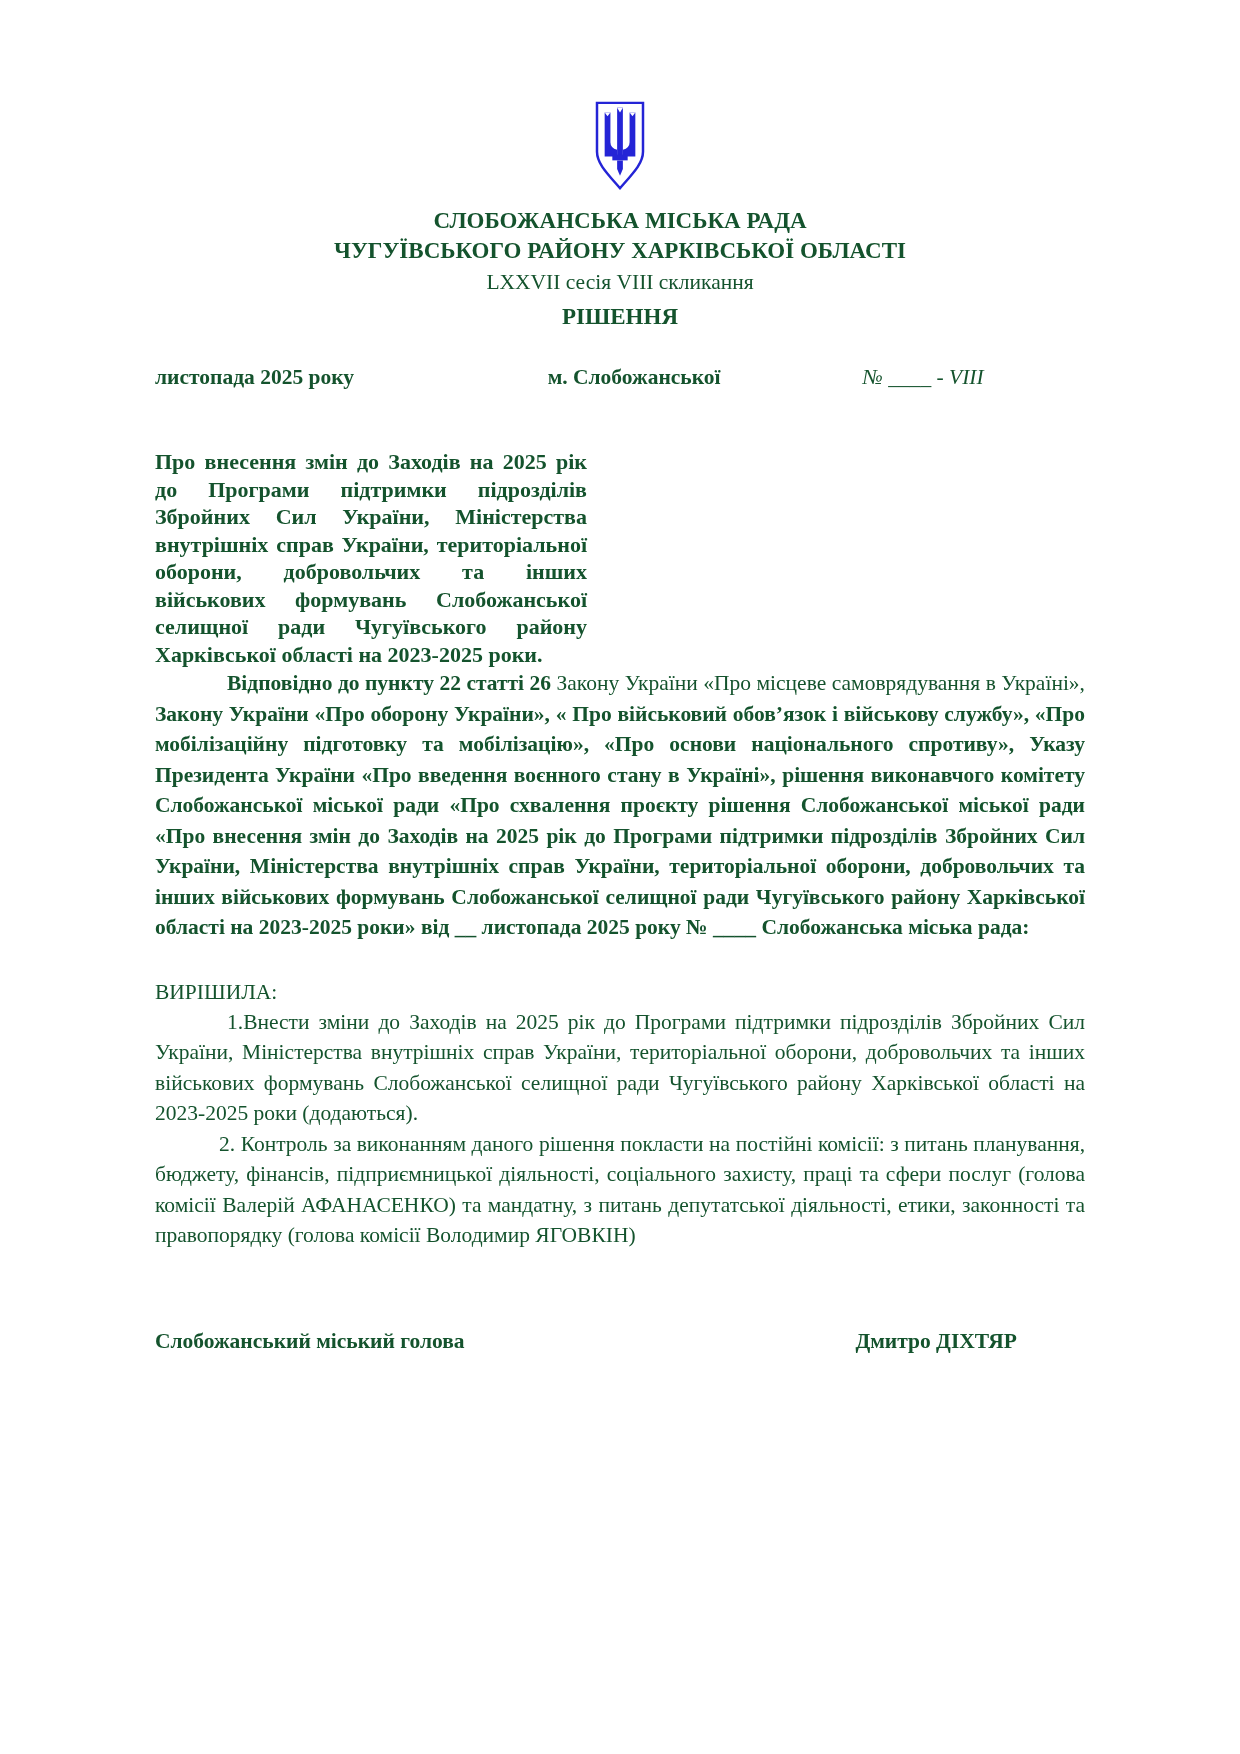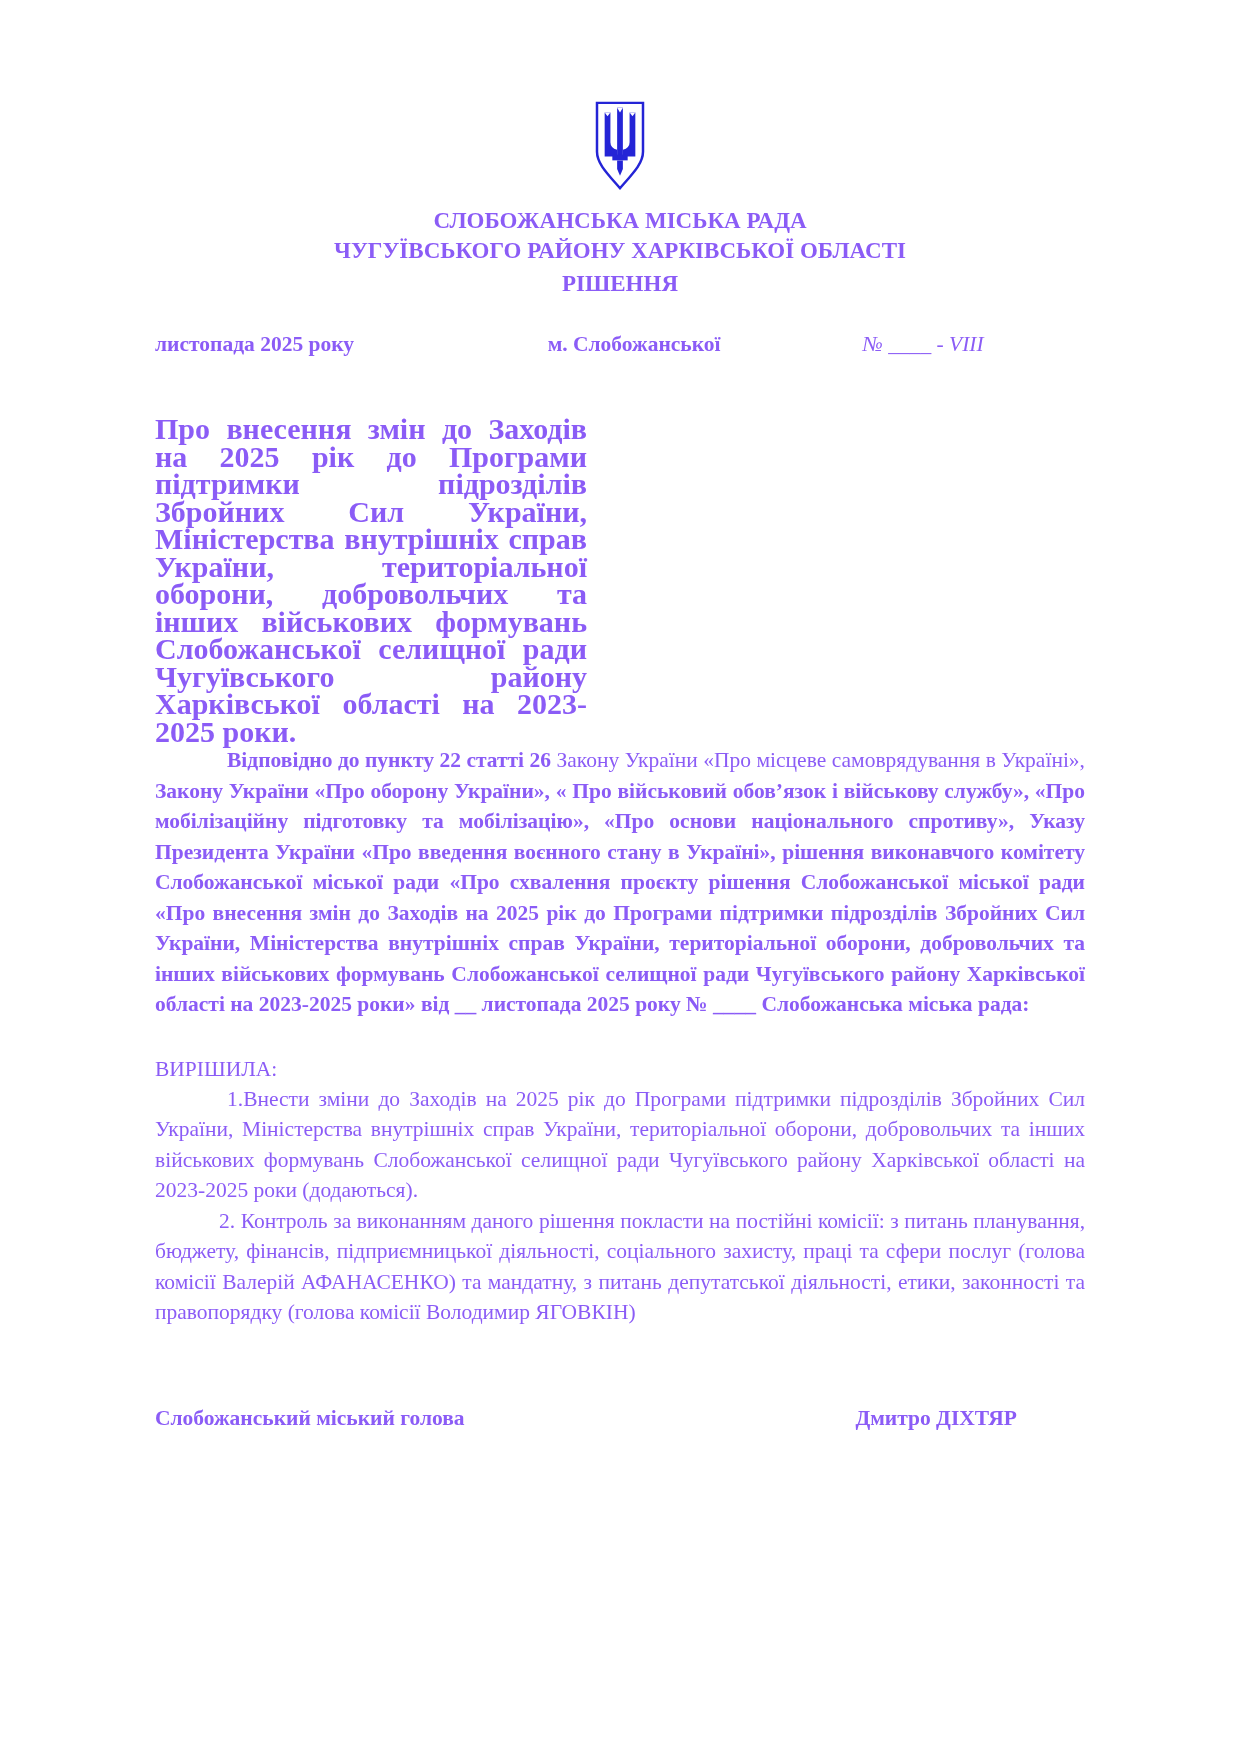--- a/index.html
+++ b/index.html
@@ -6,21 +6,21 @@
     margin: 0;
     padding: 0;
     background: #ffffff;
   }
   .page {
     position: relative;
     width: 1240px;
     height: 1754px;
     box-sizing: border-box;
     background: #ffffff;
-    color: #8b5cf6;
+    color: #14532d;
     font-family: "Liberation Serif", serif;
     padding: 100px 155px 0 155px;
     overflow: hidden;
   }
   .bold   { font-weight: bold; }
 
   .emblem-wrap {
     text-align: center;
     margin-bottom: 10px;
   }
@@ -51,21 +51,21 @@
     font-size: 21.5px;
     margin-top: 30px;
   }
   .date-row .dr-left   { text-align: left; }
   .date-row .dr-center { text-align: center; }
   .date-row .dr-right  { text-align: center; padding-right: 42px; font-style: italic; }
 
   .title-block {
     width: 432px;
     margin-top: 58px;
-    font-size: 30px;
+    font-size: 22px;
     font-weight: bold;
     line-height: 27.5px;
     text-align: justify;
   }
 
   p.para { margin: 0; }
 
   .preamble {
     margin-top: 34px;
     font-size: 21.5px;
@@ -121,20 +121,21 @@
         <path d="M16 13 l3 4 l3 -4 z" fill="#ffffff"></path>
         <path d="M42 13 l3 4 l3 -4 z" fill="#ffffff"></path>
         <path d="M24 57 h16 v6 h-16 z"></path>
         <path d="M29 63 h6 v9 l-3 7 l-3 -7 z"></path>
       </g>
     </svg>
   </div>
 
   <div class="org-line">СЛОБОЖАНСЬКА МІСЬКА РАДА</div>
   <div class="org-line">ЧУГУЇВСЬКОГО РАЙОНУ ХАРКІВСЬКОЇ ОБЛАСТІ</div>
+  <div class="session-line">LXXVII сесія VIII скликання</div>
   <div class="doc-type">
     <span>РІШЕННЯ</span>
   </div>
 
   <div class="date-row">
     <span class="dr-left bold">листопада  2025 року</span>
     <span class="dr-center bold">м. Слобожанської</span>
     <span class="dr-right">№ ____ - VIII</span>
   </div>
 

